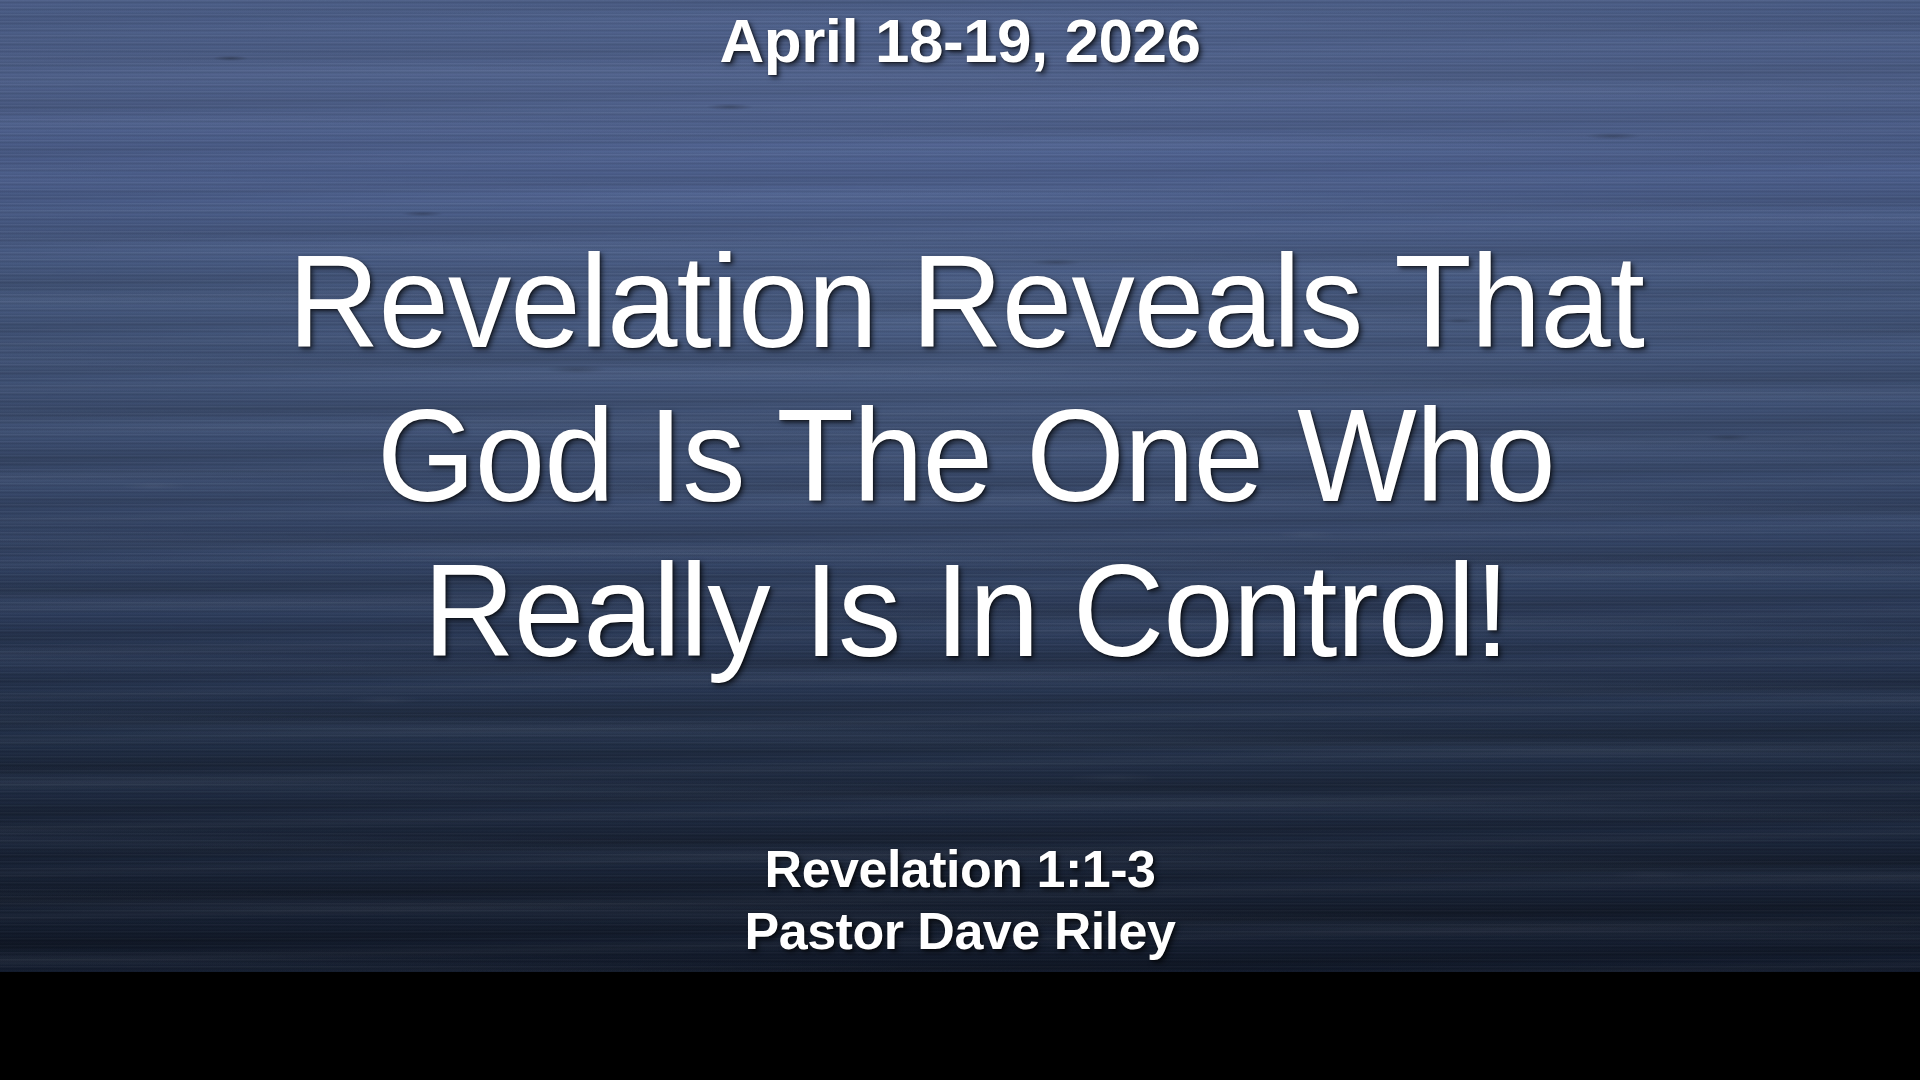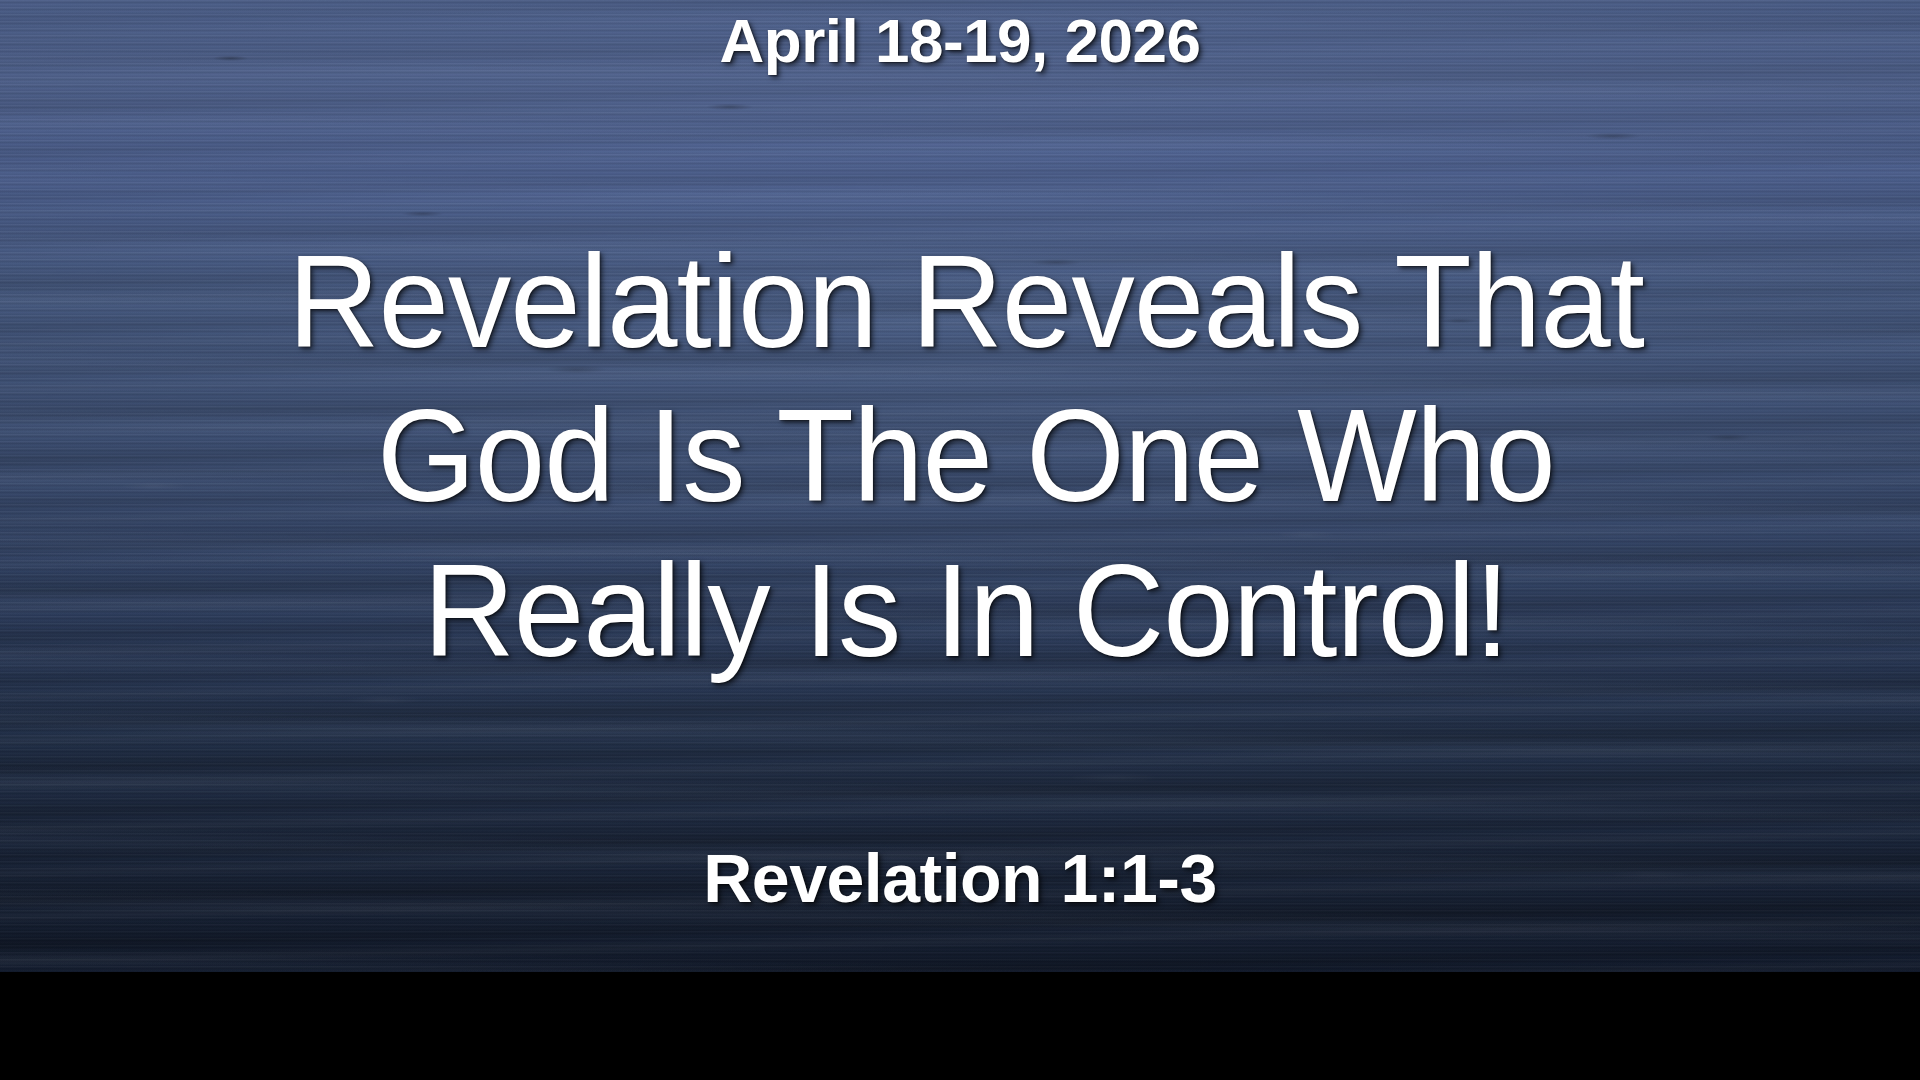--- a/index.html
+++ b/index.html
@@ -170,21 +170,21 @@
   
   #footer-block {
     position: absolute;
     top: 838px;
     left: 0;
     right: 0;
   }
 
   .footer-line {
     display: block;
-    font-size: 68px;
+    font-size: 52px;
     font-weight: 700;
     line-height: 1.20;
     letter-spacing: -0.5px;
     white-space: nowrap;
   }
 </style>
 </head>
 <body>
 
 <div id="slide">
@@ -200,16 +200,17 @@
     <div id="date-line" class="shadowed">April 18-19, 2026</div>
 
     <div id="title-block">
       <span class="title-line shadowed">Revelation Reveals That</span>
       <span class="title-line shadowed">God Is The One Who</span>
       <span class="title-line shadowed">Really Is In Control!</span>
     </div>
 
     <div id="footer-block">
       <span class="footer-line shadowed">Revelation 1:1-3</span>
+      <span class="footer-line shadowed">Pastor Dave Riley</span>
     </div>
 
   </div>
 </div>
 
 </body></html>

